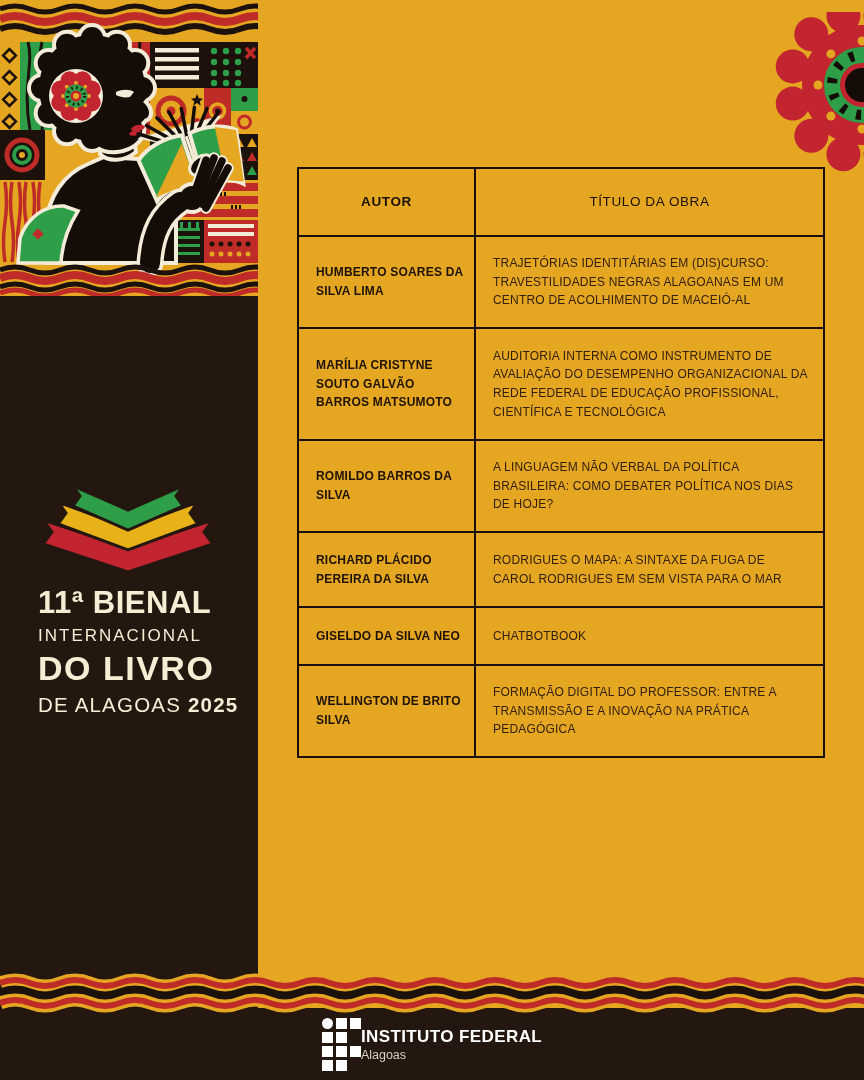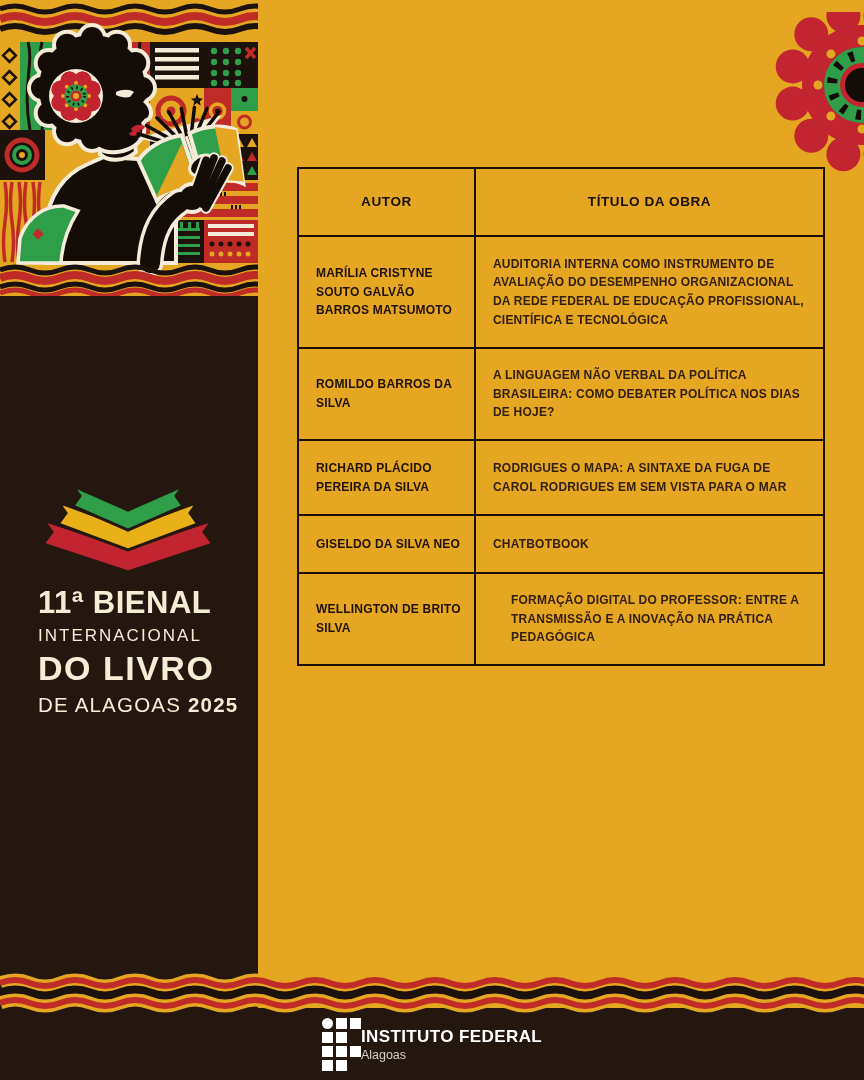--- a/index.html
+++ b/index.html
@@ -24,26 +24,26 @@
   }
   .t-row{display:flex;border-top:2px solid #1A1008;box-sizing:border-box;}
   .t-row.first{border-top:none;}
   .cell{display:flex;align-items:center;box-sizing:border-box;line-height:1.55;}
   .c-autor{
     width:177px;border-right:2px solid #1A1008;
     padding:6px 8px 6px 17px;font-weight:bold;font-size:12px;
     letter-spacing:.2px;color:#1F1206;
   }
   .c-titulo{
-    flex:1;padding:6px 14px 6px 17px;font-weight:bold;font-size:12px;
+    flex:1;padding:6px 14px 6px 17px;font-weight:normal;font-size:12px;
     letter-spacing:.2px;color:#34200F;
   }
   .t-row.head .cell{justify-content:center;padding:13px;font-size:13.5px;letter-spacing:.6px;color:#1A1008;}
   .h-head{height:66px;} .h-r0{height:92px;} .h-r1{height:112px;} .h-r2{height:92px;}
-  .h-r3{height:75px;} .h-r4{height:58px;} .h-r5{height:92px;gap:18px;}
+  .h-r3{height:75px;} .h-r4{height:58px;} .h-r5{height:92px;}
 
   .corner-flower{position:absolute;right:0;top:12px;}
   .footer{
     position:absolute;left:0;top:1008px;width:864px;height:72px;background:#241710;
     display:flex;align-items:center;justify-content:center;gap:0;
   }
   .if-text .t1{color:#FFFFFF;font-weight:bold;font-size:17px;letter-spacing:.4px;}
   .if-text .t2{color:#D6CFC3;font-size:12.5px;margin-top:1px;}
   .bottom-wave{position:absolute;left:0;top:972px;}
 </style>
@@ -417,20 +417,24 @@
       <circle r="30" fill="none" stroke="#140C06" stroke-width="10" stroke-dasharray="5 11"></circle>
       <circle r="17" fill="#140C06"></circle>
     </g>
   </svg>
 
   <div class="authors-table">
     <div class="t-row head first h-head">
       <div class="cell c-autor">AUTOR</div>
       <div class="cell c-titulo">TÍTULO DA OBRA</div>
     </div>
+    <div class="t-row h-r0">
+      <div class="cell c-autor">HUMBERTO SOARES DA SILVA LIMA</div>
+      <div class="cell c-titulo">TRAJETÓRIAS IDENTITÁRIAS EM (DIS)CURSO: TRAVESTILIDADES NEGRAS ALAGOANAS EM UM CENTRO DE ACOLHIMENTO DE MACEIÓ-AL</div>
+    </div>
     <div class="t-row h-r1">
       <div class="cell c-autor">MARÍLIA CRISTYNE SOUTO GALVÃO BARROS MATSUMOTO</div>
       <div class="cell c-titulo">AUDITORIA INTERNA COMO INSTRUMENTO DE AVALIAÇÃO DO DESEMPENHO ORGANIZACIONAL DA REDE FEDERAL DE EDUCAÇÃO PROFISSIONAL, CIENTÍFICA E TECNOLÓGICA</div>
     </div>
     <div class="t-row h-r2">
       <div class="cell c-autor">ROMILDO BARROS DA SILVA</div>
       <div class="cell c-titulo">A LINGUAGEM NÃO VERBAL DA POLÍTICA BRASILEIRA: COMO DEBATER POLÍTICA NOS DIAS DE HOJE?</div>
     </div>
     <div class="t-row h-r3">
       <div class="cell c-autor">RICHARD PLÁCIDO PEREIRA DA SILVA</div>

